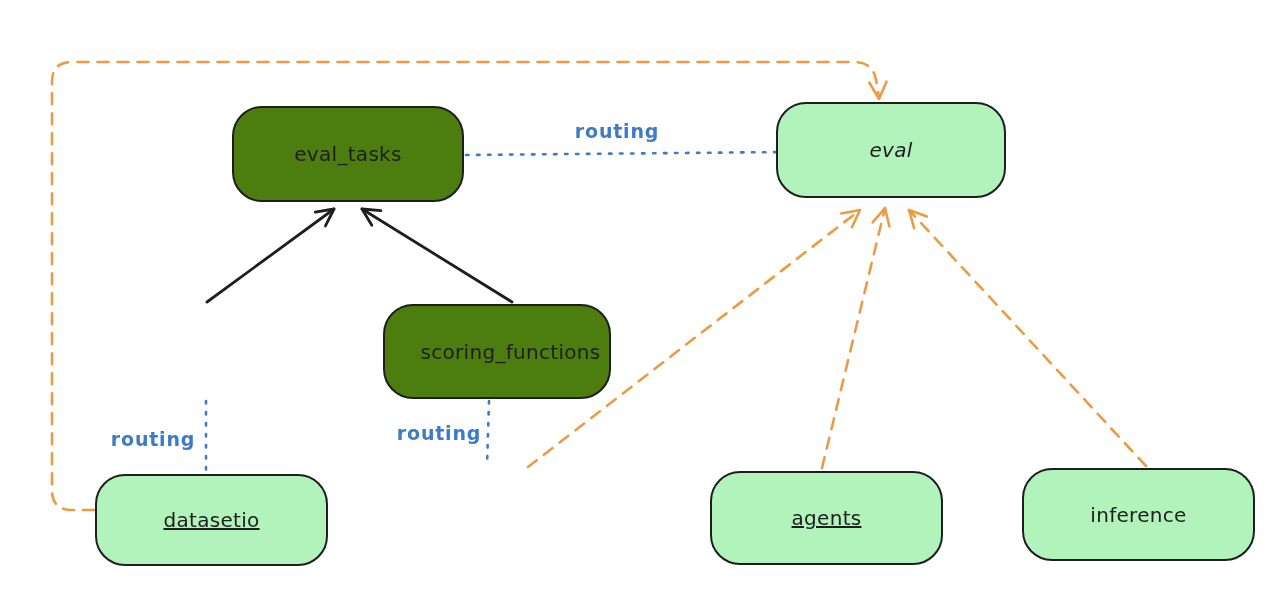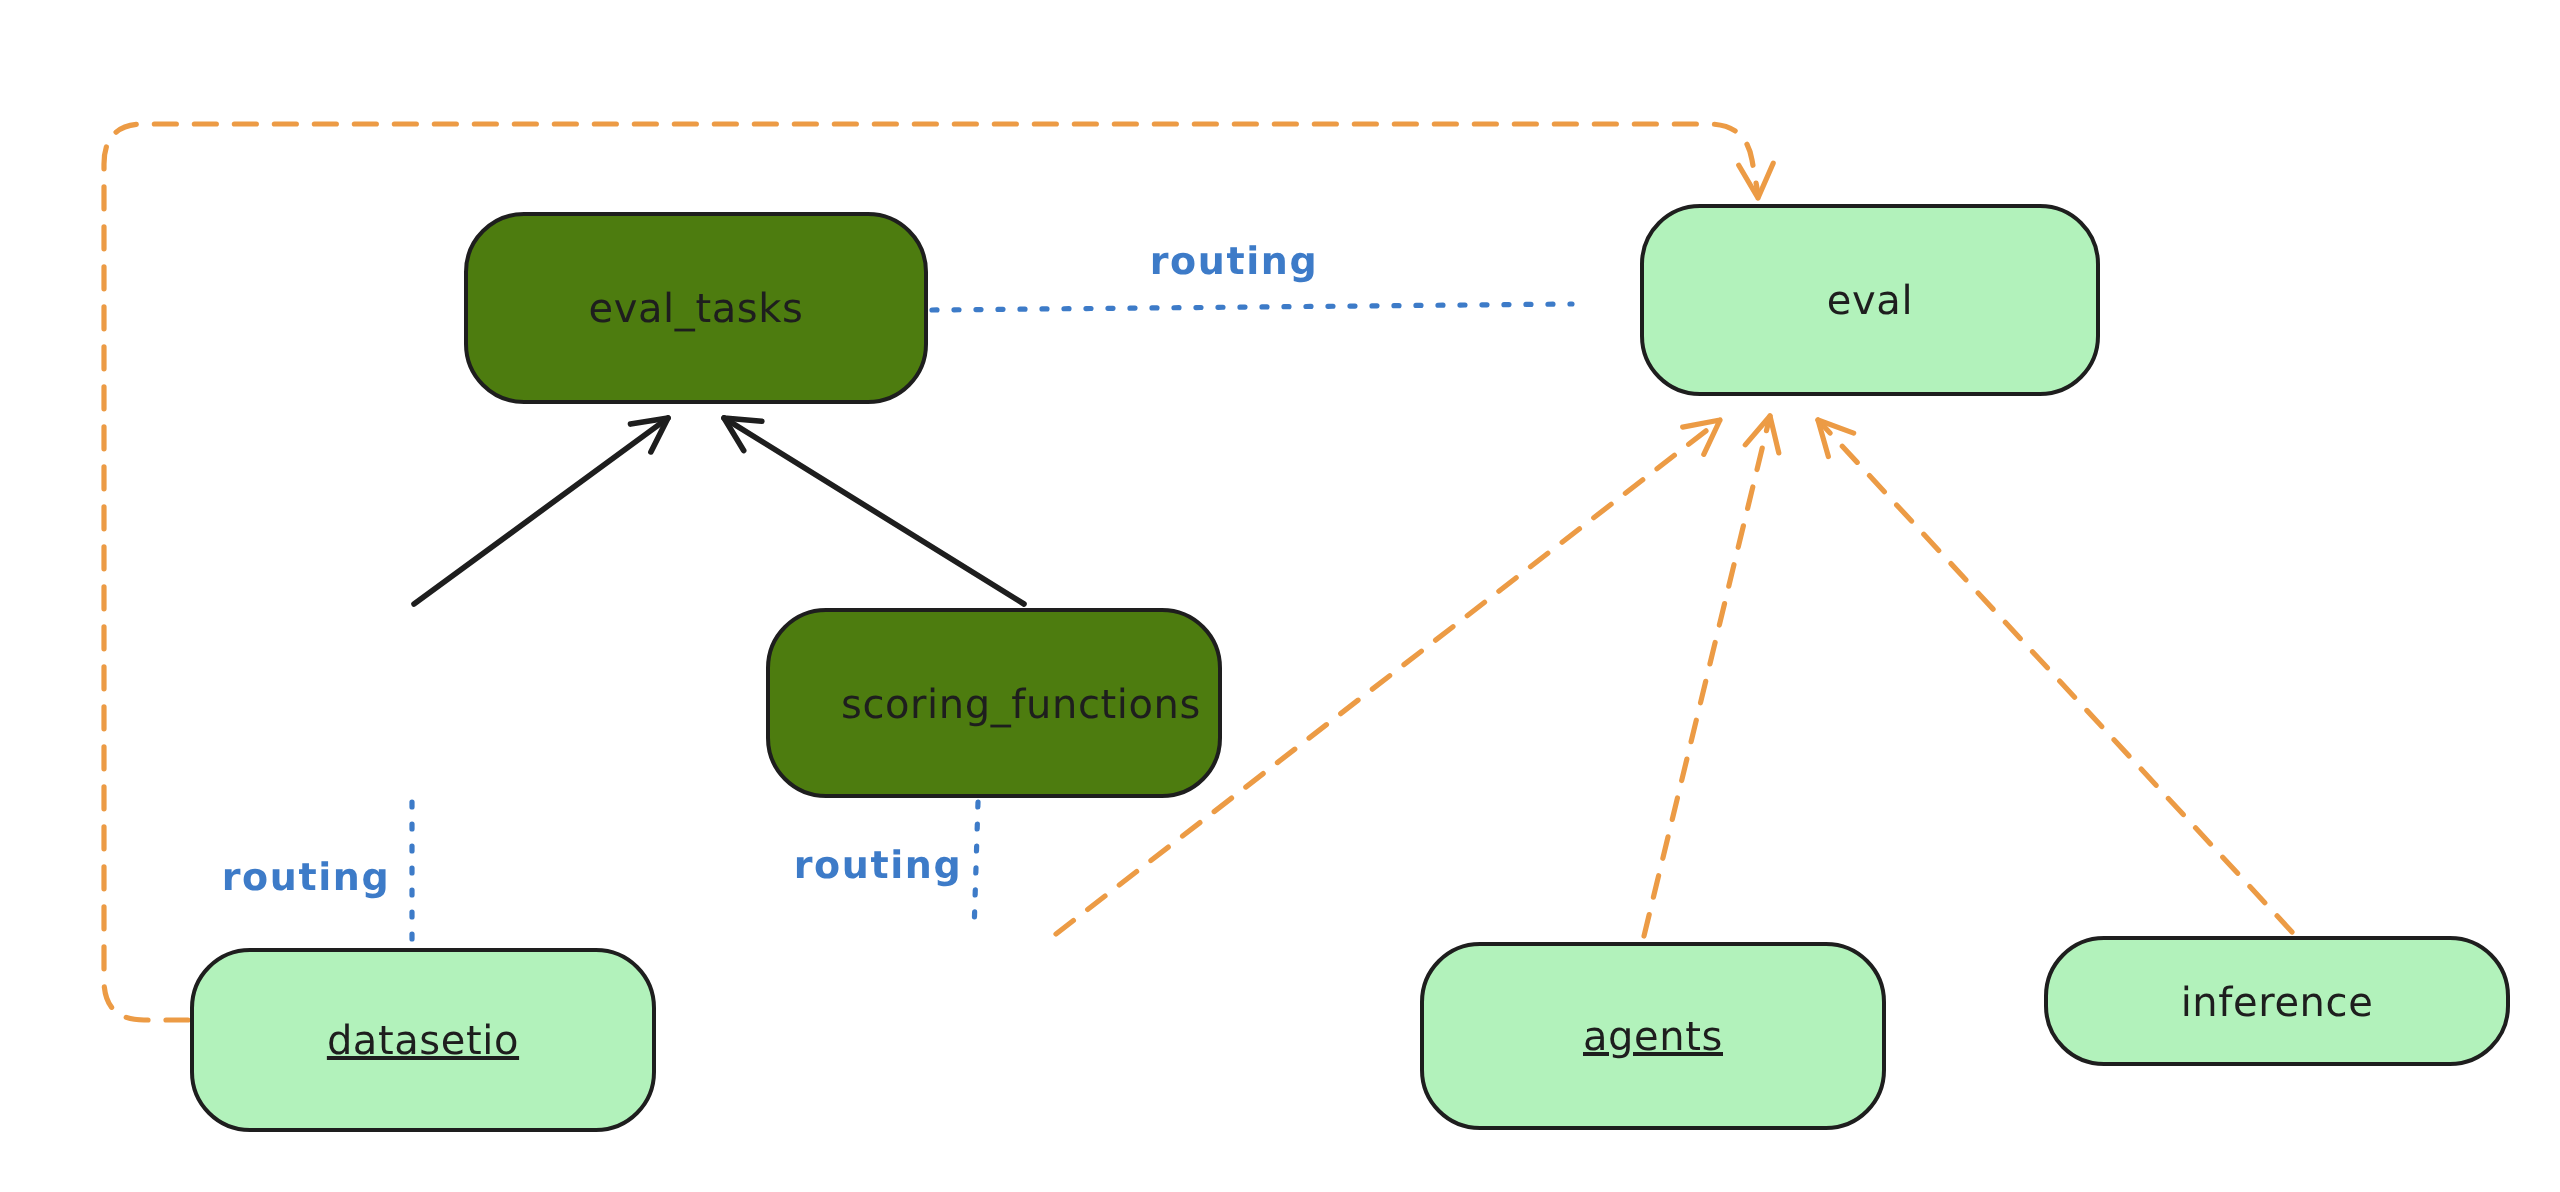--- a/index.html
+++ b/index.html
@@ -40,27 +40,27 @@
     position: absolute;
     transform: translate(-50%, -50%);
     font-size: 19px;
     font-weight: 600;
     color: #3d7bc8;
     letter-spacing: 0.8px;
     white-space: nowrap;
   }
   
   #n-eval-tasks        { left: 232px; top: 106px; width: 232px; height: 96px; }
-  #n-eval              { left: 820px; top: 102px; width: 230px; height: 96px; }
+  #n-eval              { left: 776px; top: 102px; width: 230px; height: 96px; font-style: italic; }
   #n-datasets          { left:  96px; top: 304px; width: 220px; height: 95px; }
   #n-scoring-functions { left: 383px; top: 304px; width: 228px; height: 95px; padding-left: 27px; }
   #n-datasetio         { left:  95px; top: 474px; width: 233px; height: 92px; text-decoration: underline; }
   #n-scoring           { left: 386px; top: 470px; width: 229px; height: 96px; }
   #n-agents            { left: 710px; top: 471px; width: 233px; height: 94px; text-decoration: underline; }
-  #n-inference         { left: 1022px; top: 468px; width: 233px; height: 65px; }
+  #n-inference         { left: 1022px; top: 468px; width: 233px; height: 93px; }
   
   #lbl-routing-top  { left: 617px; top: 131px; }
   #lbl-routing-left { left: 153px; top: 439px; }
   #lbl-routing-mid  { left: 439px; top: 433px; }
 </style>
 </head>
 <body>
 
 <div class="canvas">
 

